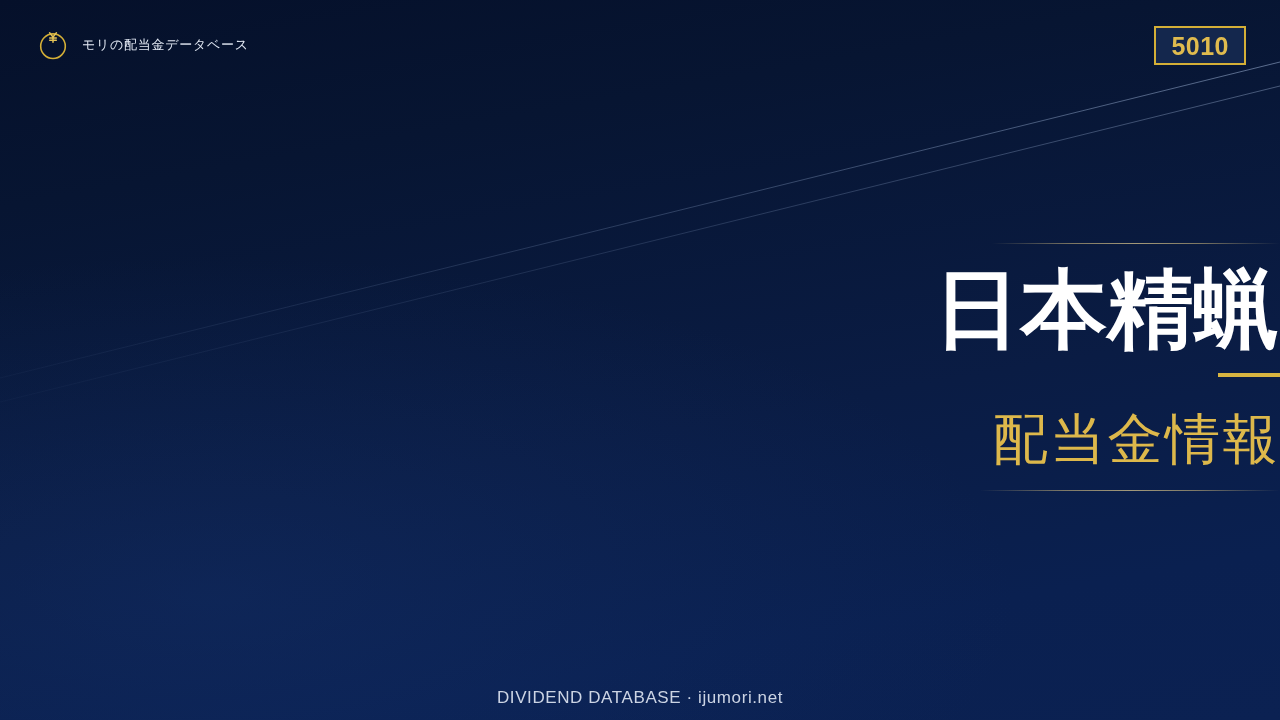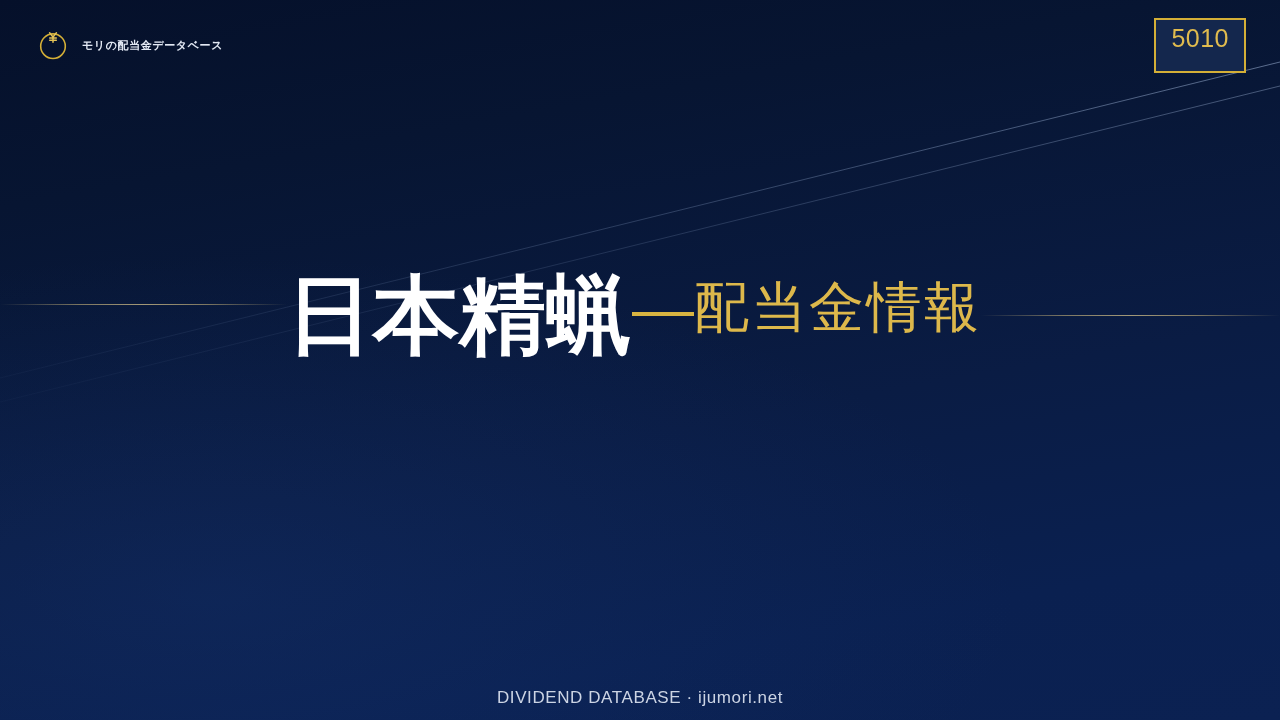--- a/index.html
+++ b/index.html
@@ -71,48 +71,49 @@
 
   .logo-mark {
     width:30px; height:30px;
     flex:0 0 30px;
     position:relative;
     display:block;
   }
   .logo-mark svg { display:block; width:30px; height:30px; }
 
   .brand-name {
-    font-size:11px;
+    font-size:13px;
     letter-spacing:.055em;
     color:#e3e9f4;
     white-space:nowrap;
-    font-weight:700;
+    font-weight:400;
   }
 
   .spacer { flex:1 1 auto; }
 
   .ticker-badge {
     border:2px solid #d4af37;
     background:#14274d;
     color:#e0bb4e;
     font-size:25px;
-    font-weight:400;
+    font-weight:700;
     letter-spacing:.02em;
     line-height:1;
-    padding:6px 15px 20px;
+    padding:6px 15px 4px;
     white-space:nowrap;
   }
 
   
   .hero {
     position:absolute;
     left:0; right:0;
-    top:250px;
+    top:243px;
     display:flex;
-    align-items:center;
+    flex-direction:column;
+    align-items:flex-end;
     z-index:5;
   }
 
   .rule {
     height:1px;
     border:0;
     width:288px;
     background:linear-gradient(to right,
       rgba(196,176,120,0) 0%,
       rgba(196,176,120,.62) 28%,
@@ -133,21 +134,21 @@
   }
 
   .gold-dash {
     margin-top:19px;
     width:62px;
     height:4px;
     background:#d8b441;
   }
 
   .section-label {
-    margin-top:7px;
+    margin-top:34px;
     font-size:55px;
     line-height:1.05;
     font-weight:400;
     color:#ddb84b;
     letter-spacing:.045em;
     white-space:nowrap;
   }
 
   .hero .rule.bottom { margin-top:22px; }
 

